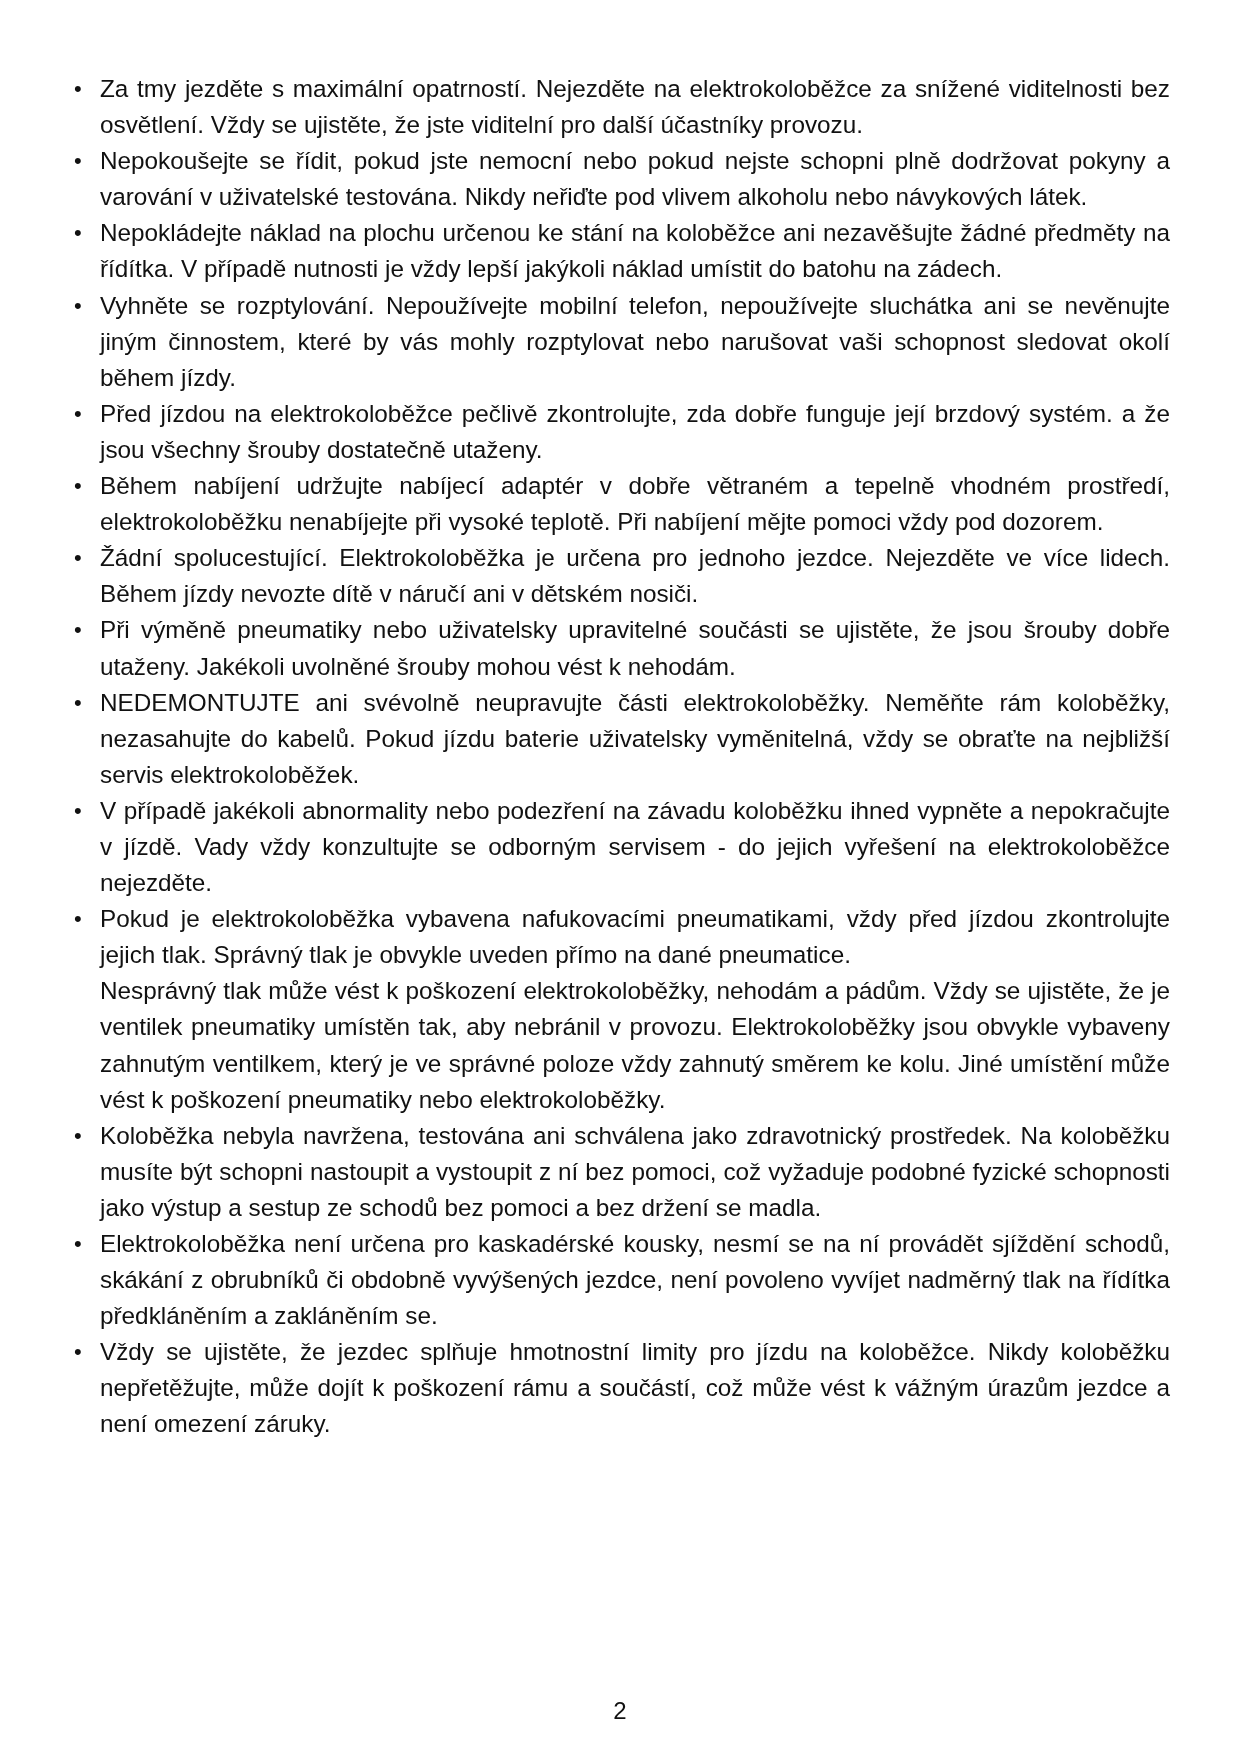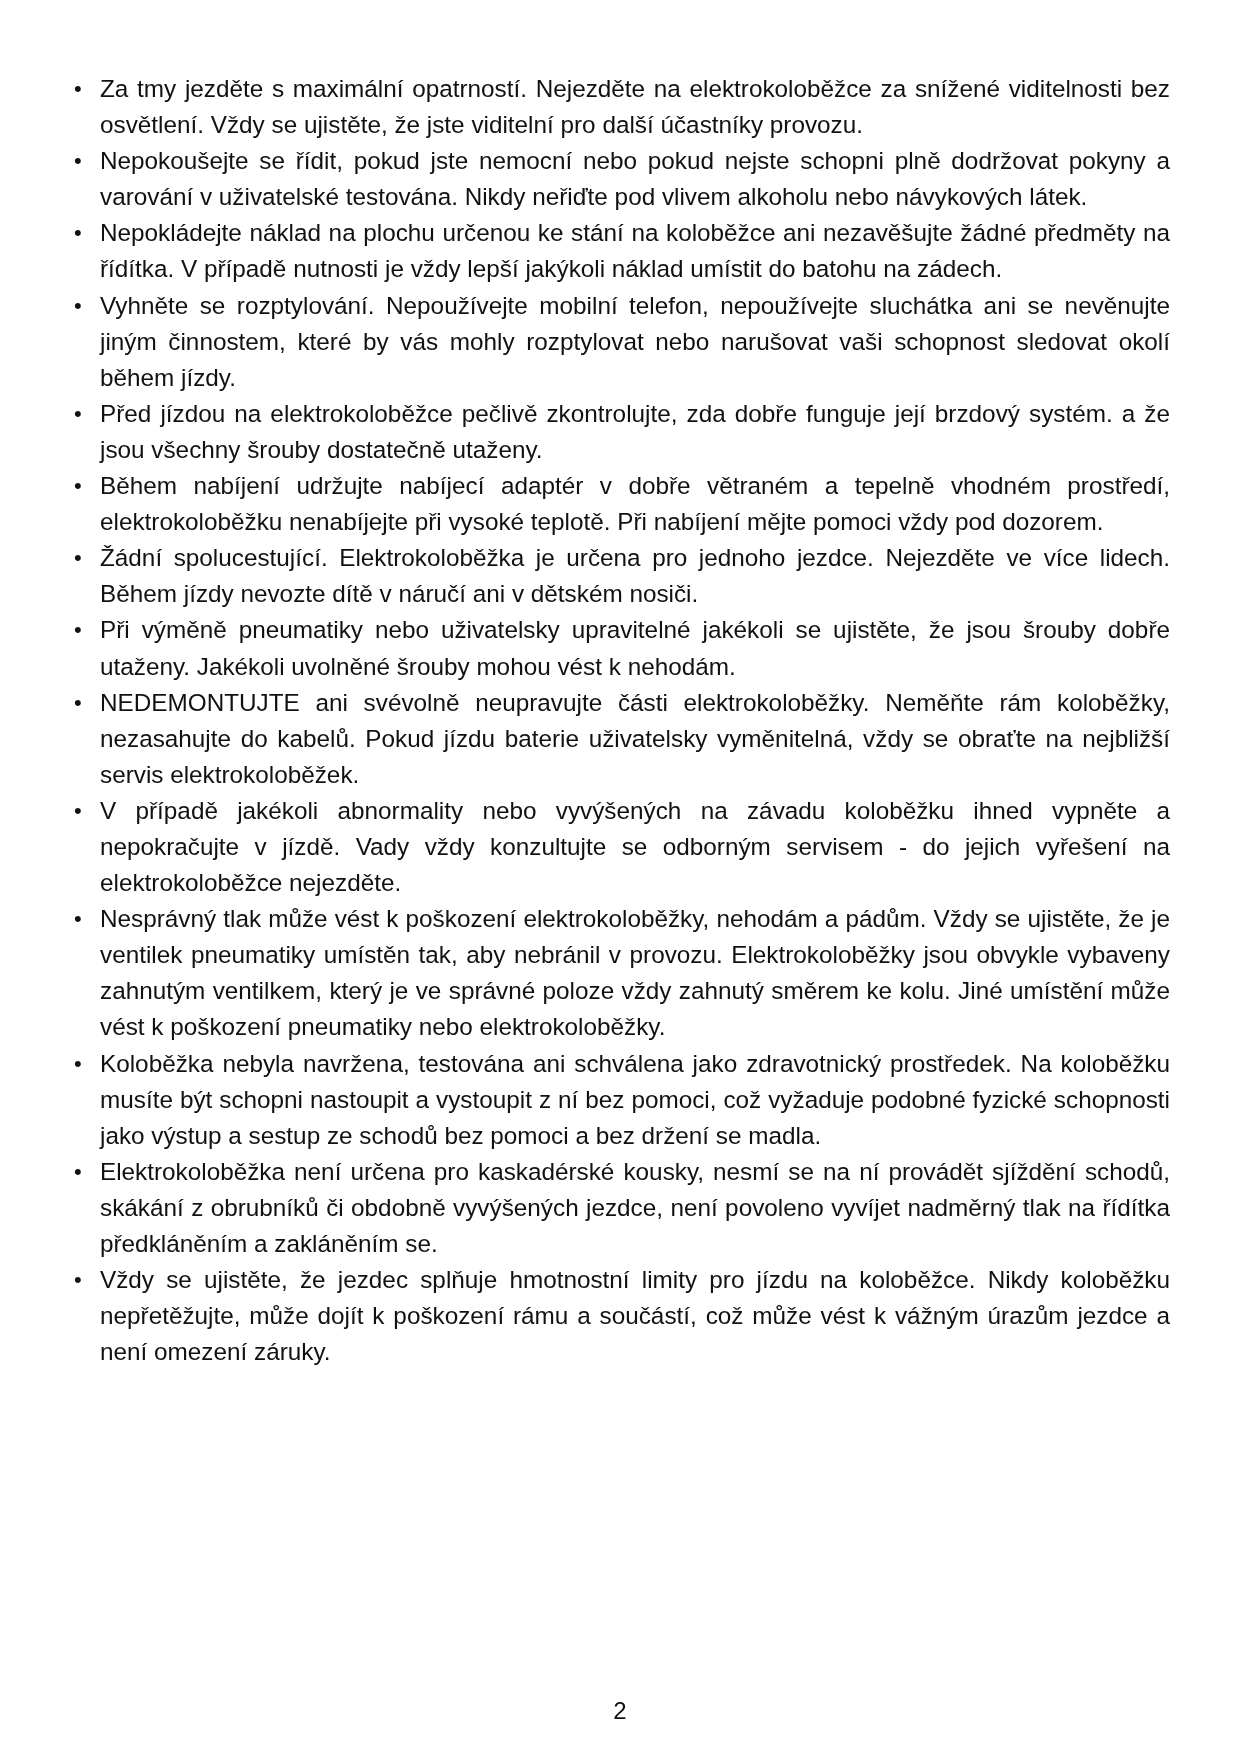--- a/index.html
+++ b/index.html
@@ -40,32 +40,33 @@
     <li>
         <span class="bullet">•</span>
         <span class="para">Během nabíjení udržujte nabíjecí adaptér v dobře větraném a tepelně vhodném prostředí, elektrokoloběžku nenabíjejte při vysoké teplotě. Při nabíjení mějte pomoci vždy pod dozorem.</span>
       </li>
     <li>
         <span class="bullet">•</span>
         <span class="para">Žádní spolucestující. Elektrokoloběžka je určena pro jednoho jezdce. Nejezděte ve více lidech. Během jízdy nevozte dítě v náručí ani v dětském nosiči.</span>
       </li>
     <li>
         <span class="bullet">•</span>
-        <span class="para">Při výměně pneumatiky nebo uživatelsky upravitelné jakékoli se ujistěte, že jsou šrouby dobře utaženy. Jakékoli uvolněné šrouby mohou vést k nehodám.</span>
+        <span class="para">Při výměně pneumatiky nebo uživatelsky upravitelné součásti se ujistěte, že jsou šrouby dobře utaženy. Jakékoli uvolněné šrouby mohou vést k nehodám.</span>
       </li>
     <li>
         <span class="bullet">•</span>
         <span class="para">NEDEMONTUJTE ani svévolně neupravujte části elektrokoloběžky. Neměňte rám koloběžky, nezasahujte do kabelů. Pokud jízdu baterie uživatelsky vyměnitelná, vždy se obraťte na nejbližší servis elektrokoloběžek.</span>
       </li>
     <li>
         <span class="bullet">•</span>
-        <span class="para">V případě jakékoli abnormality nebo vyvýšených na závadu koloběžku ihned vypněte a nepokračujte v jízdě. Vady vždy konzultujte se odborným servisem - do jejich vyřešení na elektrokoloběžce nejezděte.</span>
+        <span class="para">V případě jakékoli abnormality nebo podezření na závadu koloběžku ihned vypněte a nepokračujte v jízdě. Vady vždy konzultujte se odborným servisem - do jejich vyřešení na elektrokoloběžce nejezděte.</span>
       </li>
     <li>
         <span class="bullet">•</span>
+        <span class="para">Pokud je elektrokoloběžka vybavena nafukovacími pneumatikami, vždy před jízdou zkontrolujte jejich tlak. Správný tlak je obvykle uveden přímo na dané pneumatice.</span>
         <span class="para">Nesprávný tlak může vést k poškození elektrokoloběžky, nehodám a pádům. Vždy se ujistěte, že je ventilek pneumatiky umístěn tak, aby nebránil v provozu. Elektrokoloběžky jsou obvykle vybaveny zahnutým ventilkem, který je ve správné poloze vždy zahnutý směrem ke kolu. Jiné umístění může vést k poškození pneumatiky nebo elektrokoloběžky.</span>
       </li>
     <li>
         <span class="bullet">•</span>
         <span class="para">Koloběžka nebyla navržena, testována ani schválena jako zdravotnický prostředek. Na koloběžku musíte být schopni nastoupit a vystoupit z ní bez pomoci, což vyžaduje podobné fyzické schopnosti jako výstup a sestup ze schodů bez pomoci a bez držení se madla.</span>
       </li>
     <li>
         <span class="bullet">•</span>
         <span class="para">Elektrokoloběžka není určena pro kaskadérské kousky, nesmí se na ní provádět sjíždění schodů, skákání z obrubníků či obdobně vyvýšených jezdce, není povoleno vyvíjet nadměrný tlak na řídítka předkláněním a zakláněním se.</span>
       </li>

